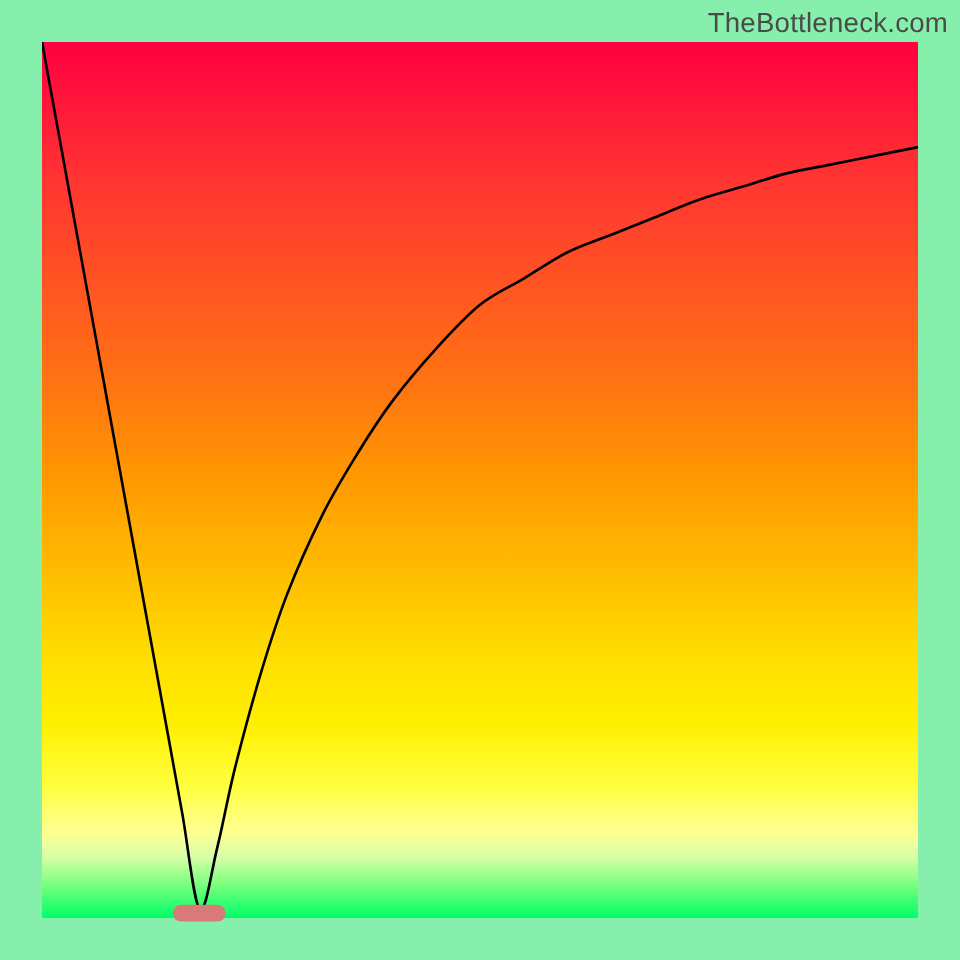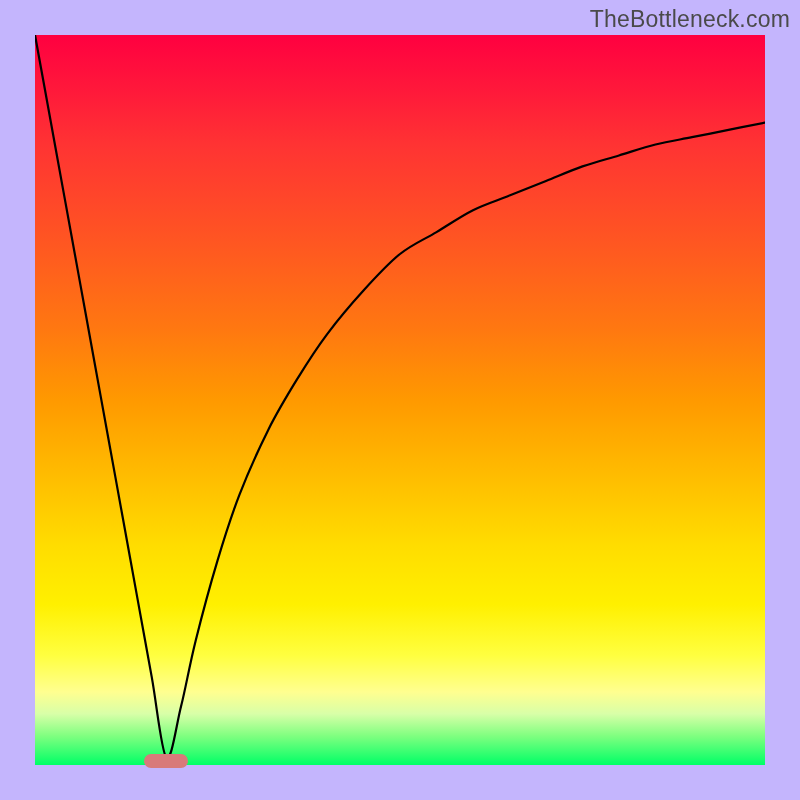--- a/index.html
+++ b/index.html
@@ -7,21 +7,21 @@
     padding: 0;
     width: 800px;
     height: 800px;
     overflow: hidden;
     font-family: Arial, Helvetica, sans-serif;
   }
   .frame {
     position: relative;
     width: 800px;
     height: 800px;
-    background: #c4b5fd;
+    background: #86efac;
   }
   .plot {
     position: absolute;
     left: 35px;
     top: 35px;
     width: 730px;
     height: 730px;
     background: linear-gradient(to bottom,
       #ff0040 0%,
       #ff1a3a 8%,

